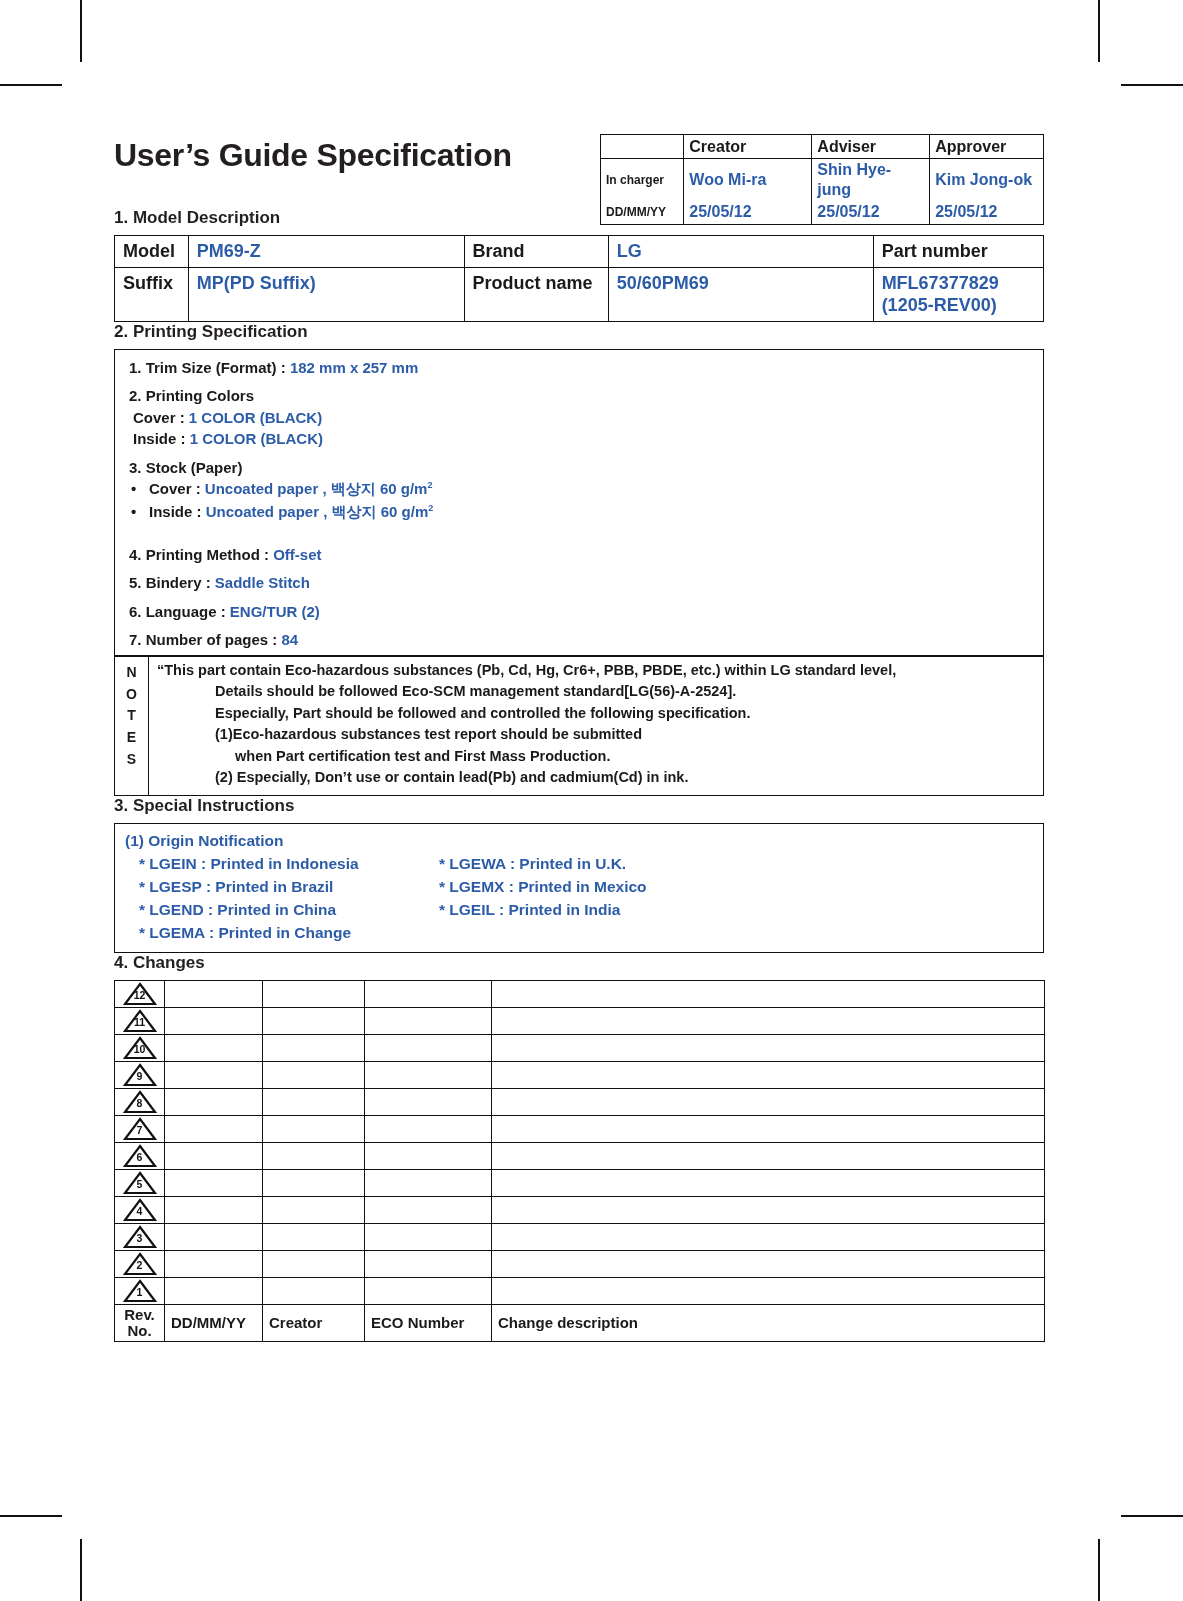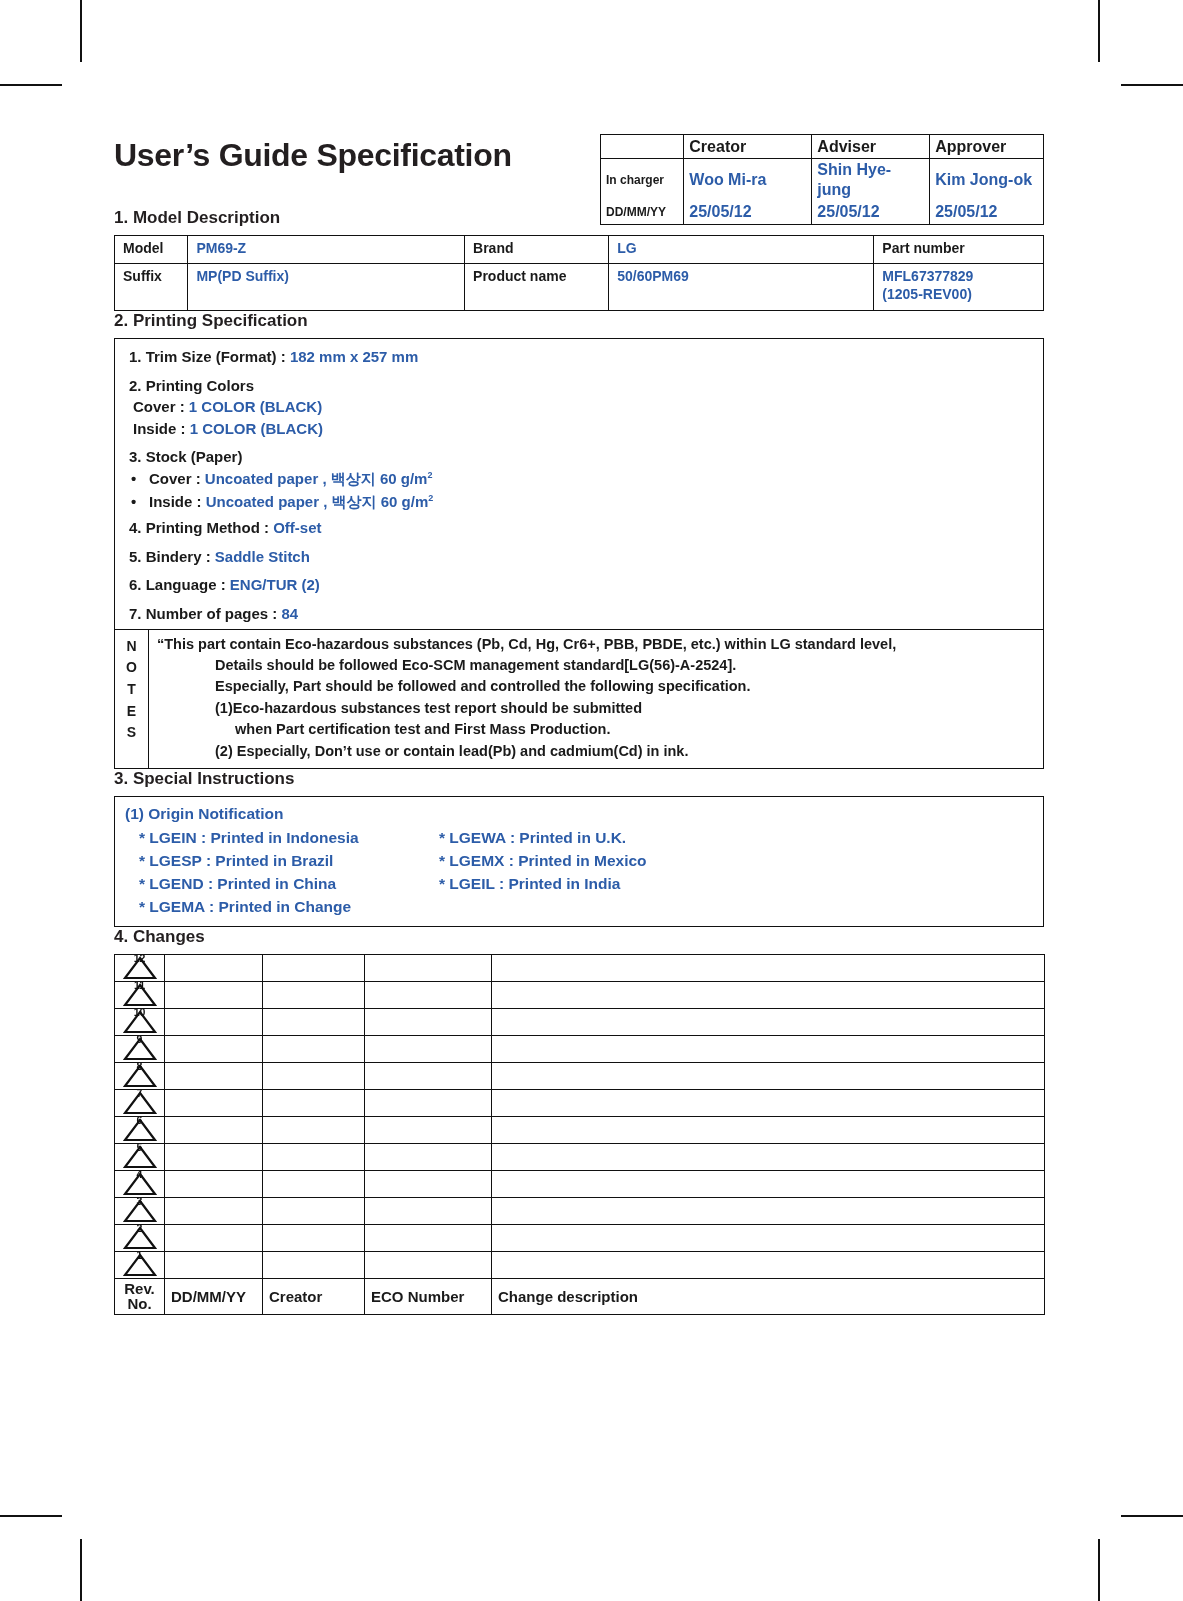--- a/index.html
+++ b/index.html
@@ -88,21 +88,21 @@
   .sec-gap { margin-top: 14px; }
 
   
   table.model {
     border-collapse: collapse;
     width: 930px;
     margin-bottom: 0;
   }
   table.model td {
     border: 1.5px solid #111;
-    font-size: 14px;
+    font-size: 18px;
     font-weight: bold;
     padding: 4px 8px;
     vertical-align: top;
     line-height: 1.25;
   }
   table.model td.k1 { width: 74px; }
   table.model td.v1 { width: 285px; }
   table.model td.k2 { width: 147px; }
   table.model td.v2 { width: 272px; }
   table.model td.v3 { width: 172px; }
@@ -225,21 +225,21 @@
     position: relative;
     width: 34px;
     height: 24px;
     vertical-align: middle;
   }
   .tri-wrap svg { display: block; }
   .tri-num {
     position: absolute;
     left: 0;
     right: 0;
-    bottom: 16px;
+    bottom: 6px;
     text-align: center;
     font-size: 10.5px;
     font-weight: bold;
     line-height: 1;
     color: #111;
   }
 </style>
 </head>
 <body>
 
@@ -317,21 +317,21 @@
       <span>Cover : </span><span class="blue">1 COLOR (BLACK)</span>
     </p>
     <p class="spec-line spec-sub">
       <span>Inside : </span><span class="blue">1 COLOR (BLACK)</span>
     </p>
 
     <p class="spec-line tight">3. Stock (Paper)</p>
     <p class="bullet-line">
       <span>Cover : </span><span class="blue">Uncoated paper , 백상지 60 g/m</span><sup class="blue">2</sup>
     </p>
-    <p class="bullet-line" style="margin-bottom:6px;">
+    <p class="bullet-line" style="margin-bottom:22px;">
       <span>Inside : </span><span class="blue">Uncoated paper , 백상지 60 g/m</span><sup class="blue">2</sup>
     </p>
 
     <p class="spec-line">
       <span>4. Printing Method : </span><span class="blue">Off-set</span>
     </p>
     <p class="spec-line">
       <span>5. Bindery  : </span><span class="blue">Saddle Stitch</span>
     </p>
     <p class="spec-line">

